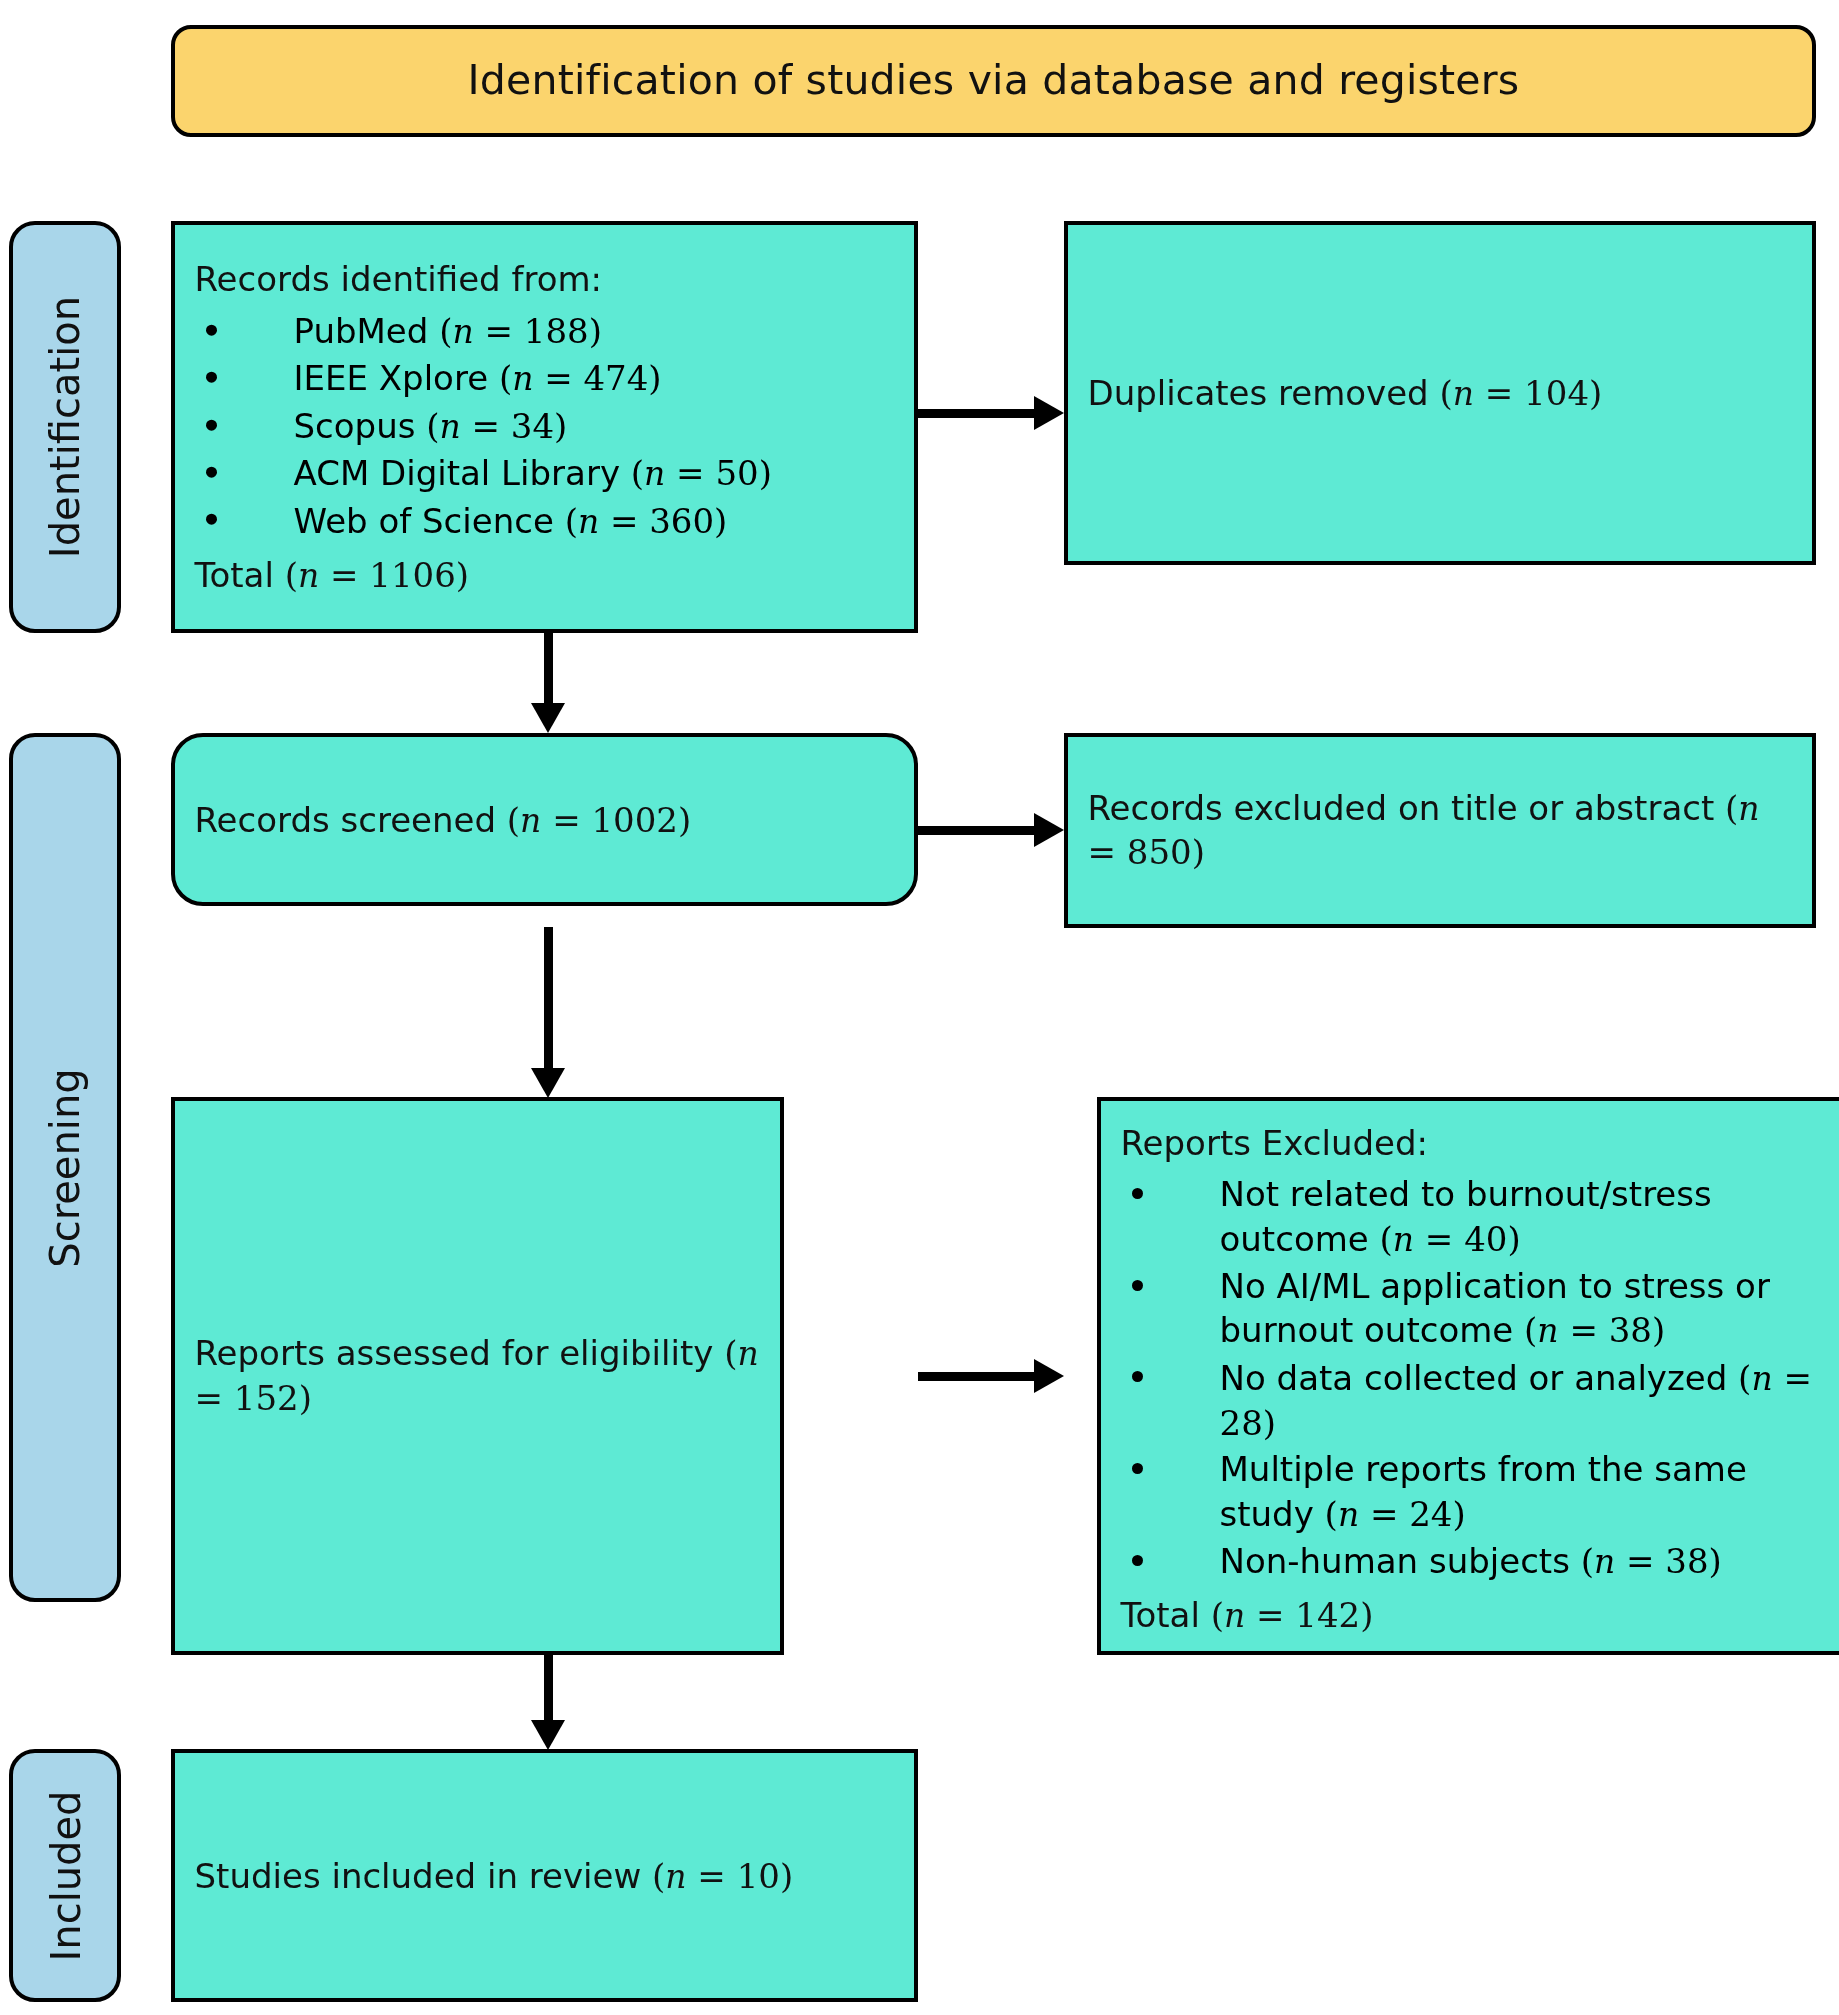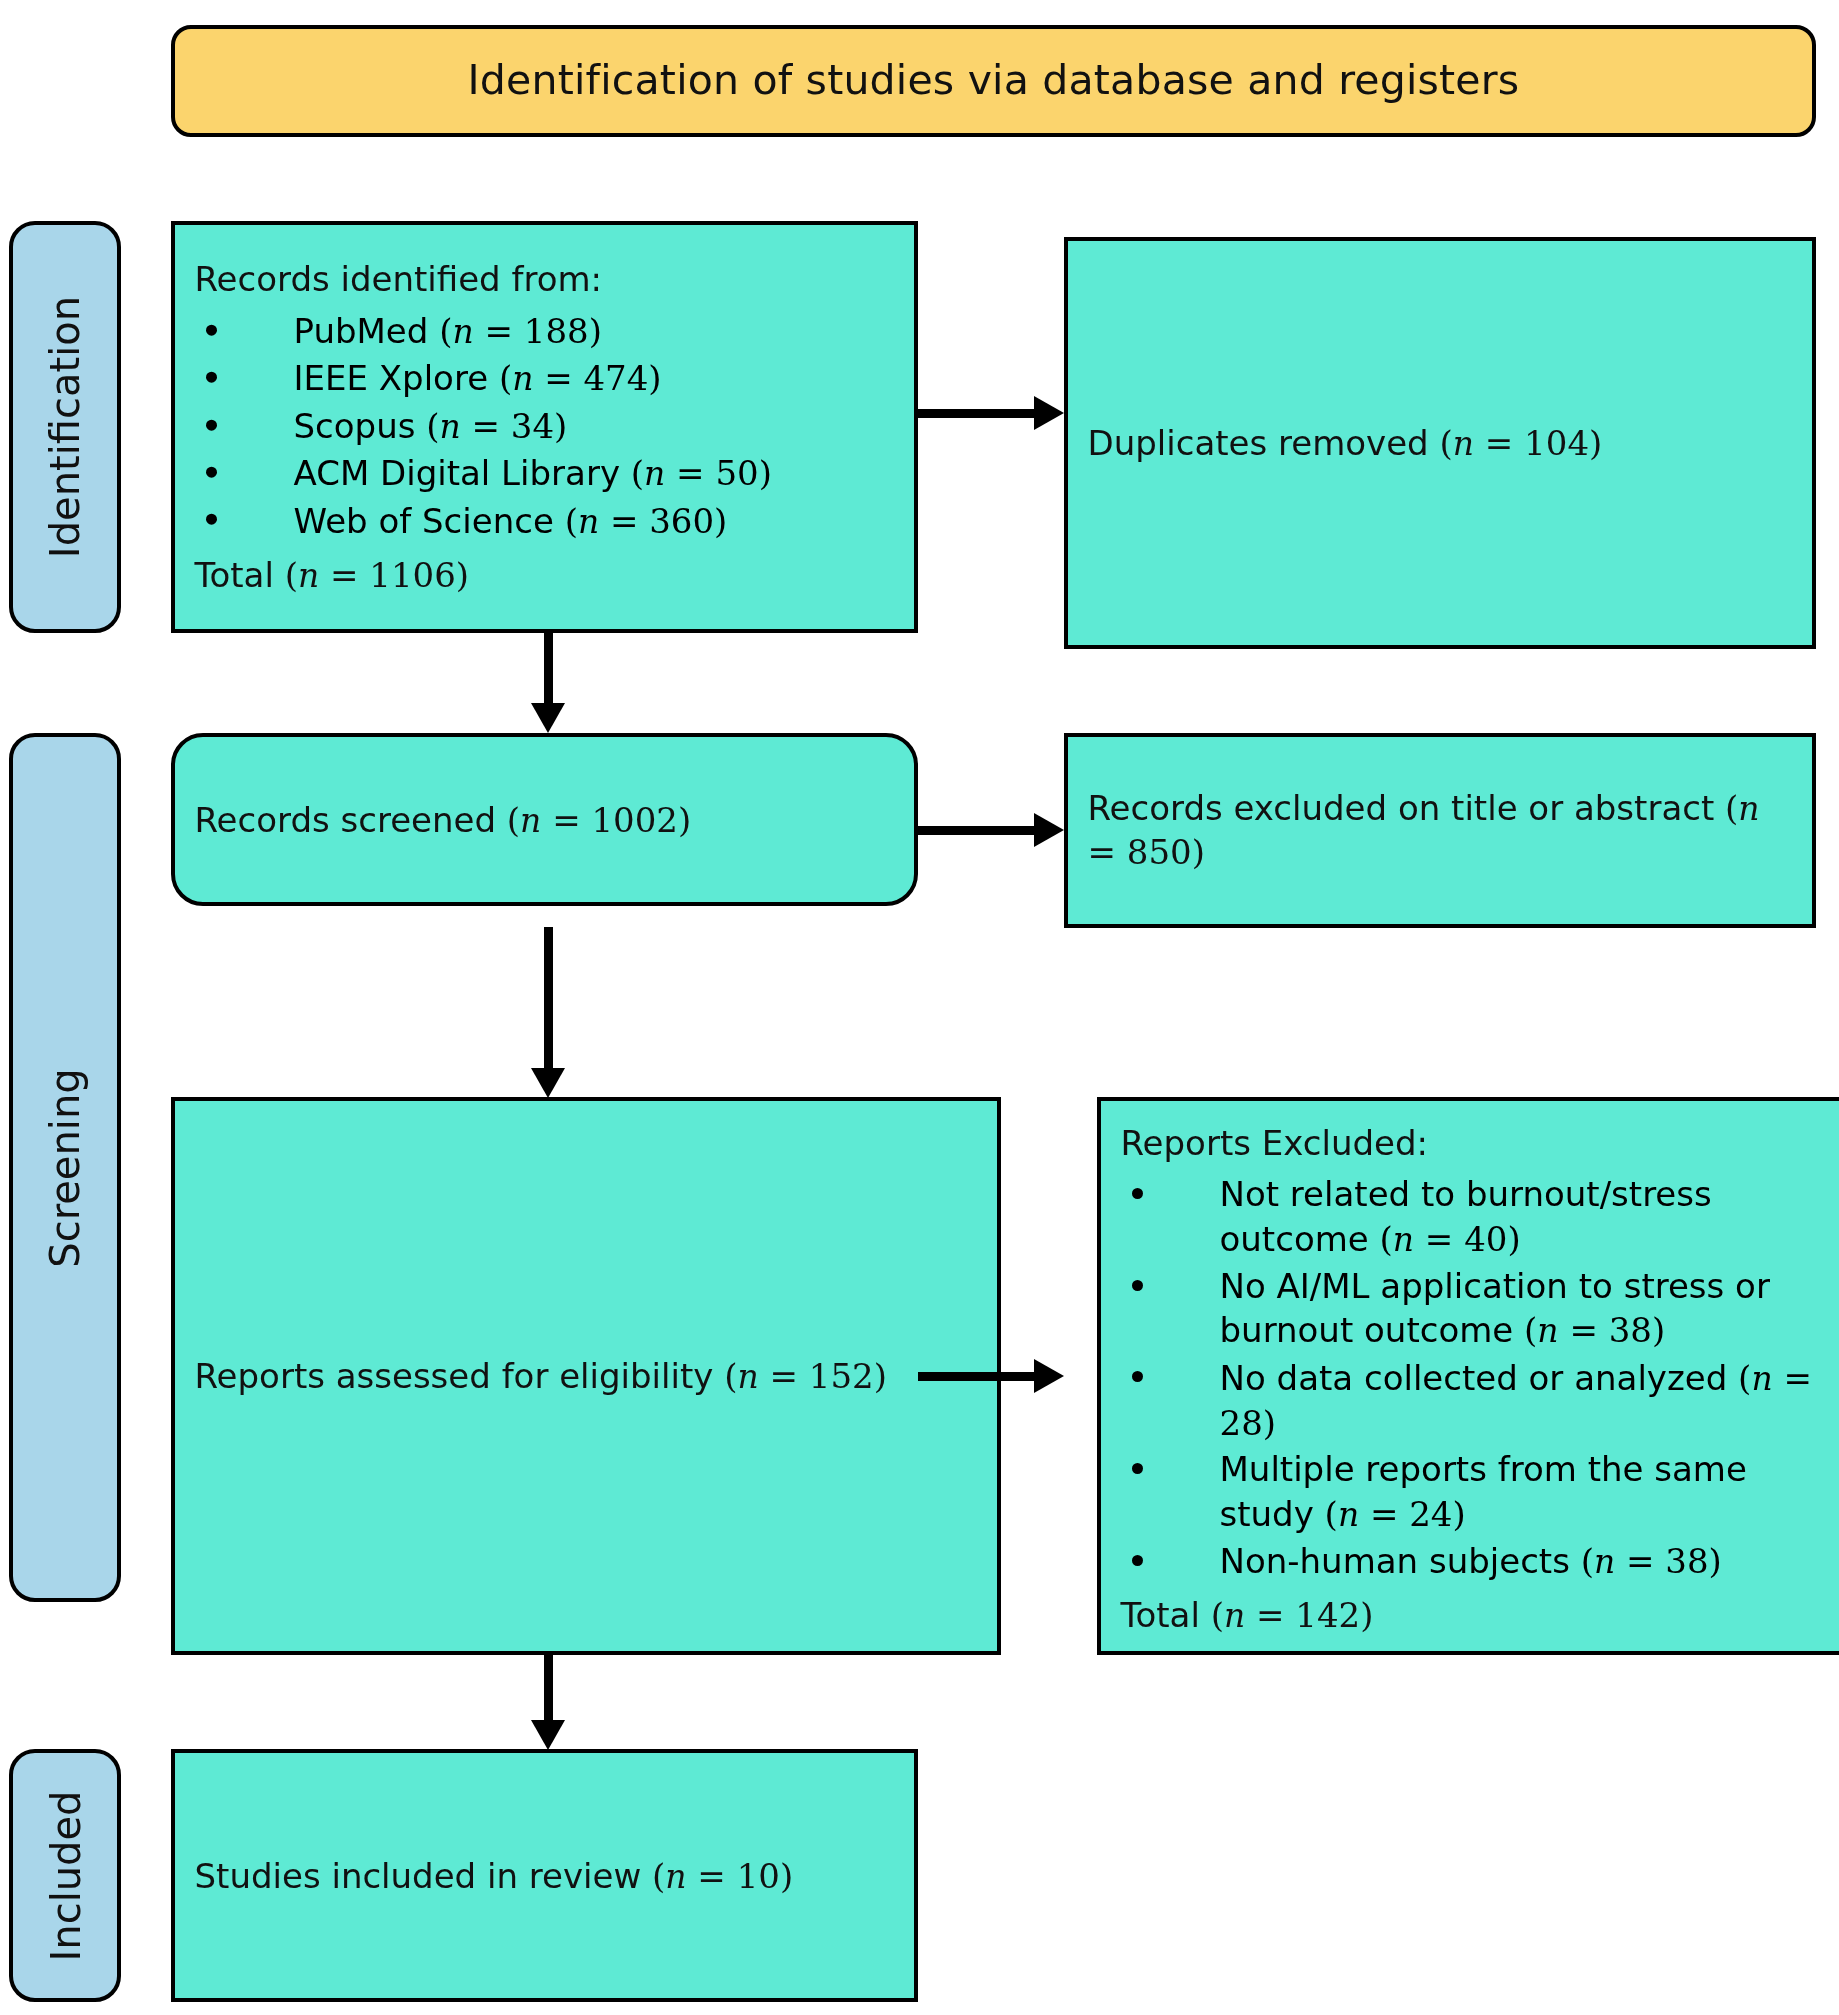--- a/index.html
+++ b/index.html
@@ -115,24 +115,24 @@
     font-family: "DejaVu Serif", serif;
     font-style: italic;
     font-size: 0.97em;
   }
   .mathwrap {
     font-family: "DejaVu Serif", serif;
   }
 
   
   #box-identified     { left: 171px;  top: 221px;  width: 747px; height: 412px; }
-  #box-duplicates     { left: 1064px; top: 221px;  width: 752px; height: 412px; margin-top: 16px; }
+  #box-duplicates     { left: 1064px; top: 221px;  width: 752px; height: 344px; }
   #box-screened       { left: 171px;  top: 733px; width: 747px; height: 173px; border-radius: 32px; }
   #box-excluded-title { left: 1064px; top: 733px; width: 752px; height: 195px; }
-  #box-assessed       { left: 171px;  top: 1097px; width: 830px; height: 558px; }
+  #box-assessed       { left: 171px;  top: 1097px; width: 613px; height: 558px; }
   #box-reports-exc    { left: 1064px; top: 1097px; width: 752px; height: 558px; margin-left: 33px; }
   #box-included       { left: 171px;  top: 1749px; width: 747px; height: 253px; }
 
   
   .arrow-v, .arrow-h {
     position: absolute;
     overflow: visible;
   }
   .arrow-v .shaft {
     position: absolute;

